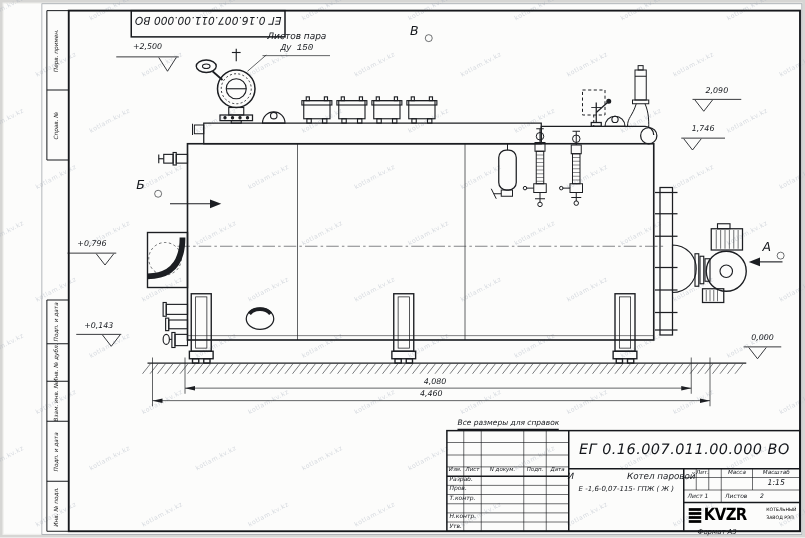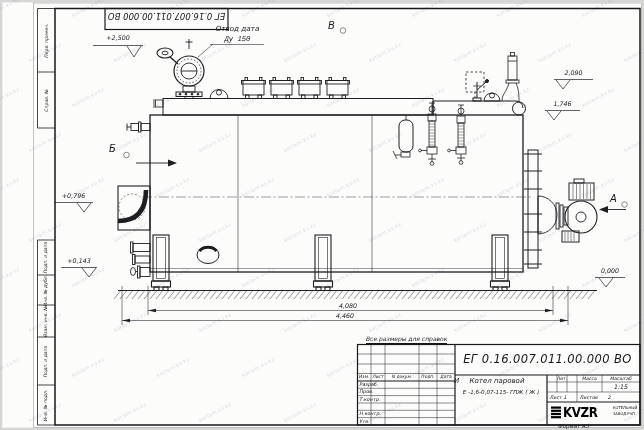--- a/index.html
+++ b/index.html
@@ -575,41 +575,41 @@
   <div class="margin-field" style="top:305px;height:32px;">
       <span>Взам. инв. №</span>
     </div>
   <div class="margin-field" style="top:337px;height:48px;">
       <span>Подп. и дата</span>
     </div>
   <div class="margin-field" style="top:385px;height:40px;">
       <span>Инв. № подл.</span>
     </div>
 
-  <span class="txt c" style="left:210px;top:25px;width:55px;font-size:7.2px;">Отвод дата</span>
+  <span class="txt c" style="left:210px;top:25px;width:55px;font-size:7.2px;">Листов пара</span>
   <span class="txt c" style="left:210px;top:35.5px;width:55px;font-size:7.2px;font-family:Liberation Mono, monospace;">Ду 150</span>
 
   <span class="txt" style="left:109px;top:144px;font-size:10px;">Б</span>
   <span class="txt" style="left:328px;top:21px;font-size:10px;">В</span>
   <span class="txt" style="left:610px;top:194px;font-size:10px;">А</span>
 
   <span class="txt c" style="left:93px;top:35px;width:50px;font-size:6.3px;">+2,500</span>
   <span class="txt c" style="left:554px;top:69.5px;width:39px;font-size:6.3px;">2,090</span>
   <span class="txt c" style="left:545px;top:100.5px;width:35px;font-size:6.3px;">1,746</span>
   <span class="txt c" style="left:54px;top:192.5px;width:39px;font-size:6.3px;">+0,796</span>
   <span class="txt c" style="left:61px;top:257.5px;width:36px;font-size:6.3px;">+0,143</span>
   <span class="txt c" style="left:595px;top:267.5px;width:30px;font-size:6.3px;">0,000</span>
 
   <span class="txt c" style="left:318px;top:302.5px;width:60px;font-size:6.3px;">4,080</span>
   <span class="txt c" style="left:315px;top:312.5px;width:60px;font-size:6.3px;">4,460</span>
 
   <span class="txt note-u" style="left:366px;top:336px;font-size:6px;">Все размеры для справок</span>
 
   <span class="txt c" style="left:455px;top:353px;width:185px;font-size:11.5px;letter-spacing:.4px;">ЕГ 0.16.007.011.00.000  ВО</span>
-  <span class="txt c" style="left:444px;top:378px;width:106px;font-size:7px;">Котел паровой</span>
+  <span class="txt c" style="left:476px;top:378px;width:106px;font-size:7px;">Котел паровой</span>
   <span class="txt c" style="left:455px;top:390px;width:92px;font-size:5.6px;">Е -1,6-0,07-115- ГПЖ ( Ж )</span>
   <span class="txt" style="left:454px;top:378px;font-size:7px;">И</span>
 
   <span class="txt c" style="left:357.5px;top:374.5px;width:13.5px;font-size:4.4px;">Изм.</span>
   <span class="txt c" style="left:371px;top:374.5px;width:14px;font-size:4.4px;">Лист</span>
   <span class="txt c" style="left:385px;top:374.5px;width:34px;font-size:4.4px;">N докум.</span>
   <span class="txt c" style="left:419px;top:374.5px;width:18px;font-size:4.4px;">Подп.</span>
   <span class="txt c" style="left:437px;top:374.5px;width:18px;font-size:4.4px;">Дата</span>
 
   <span class="txt" style="left:359.5px;top:382px;font-size:4.8px;">Разраб.</span>

